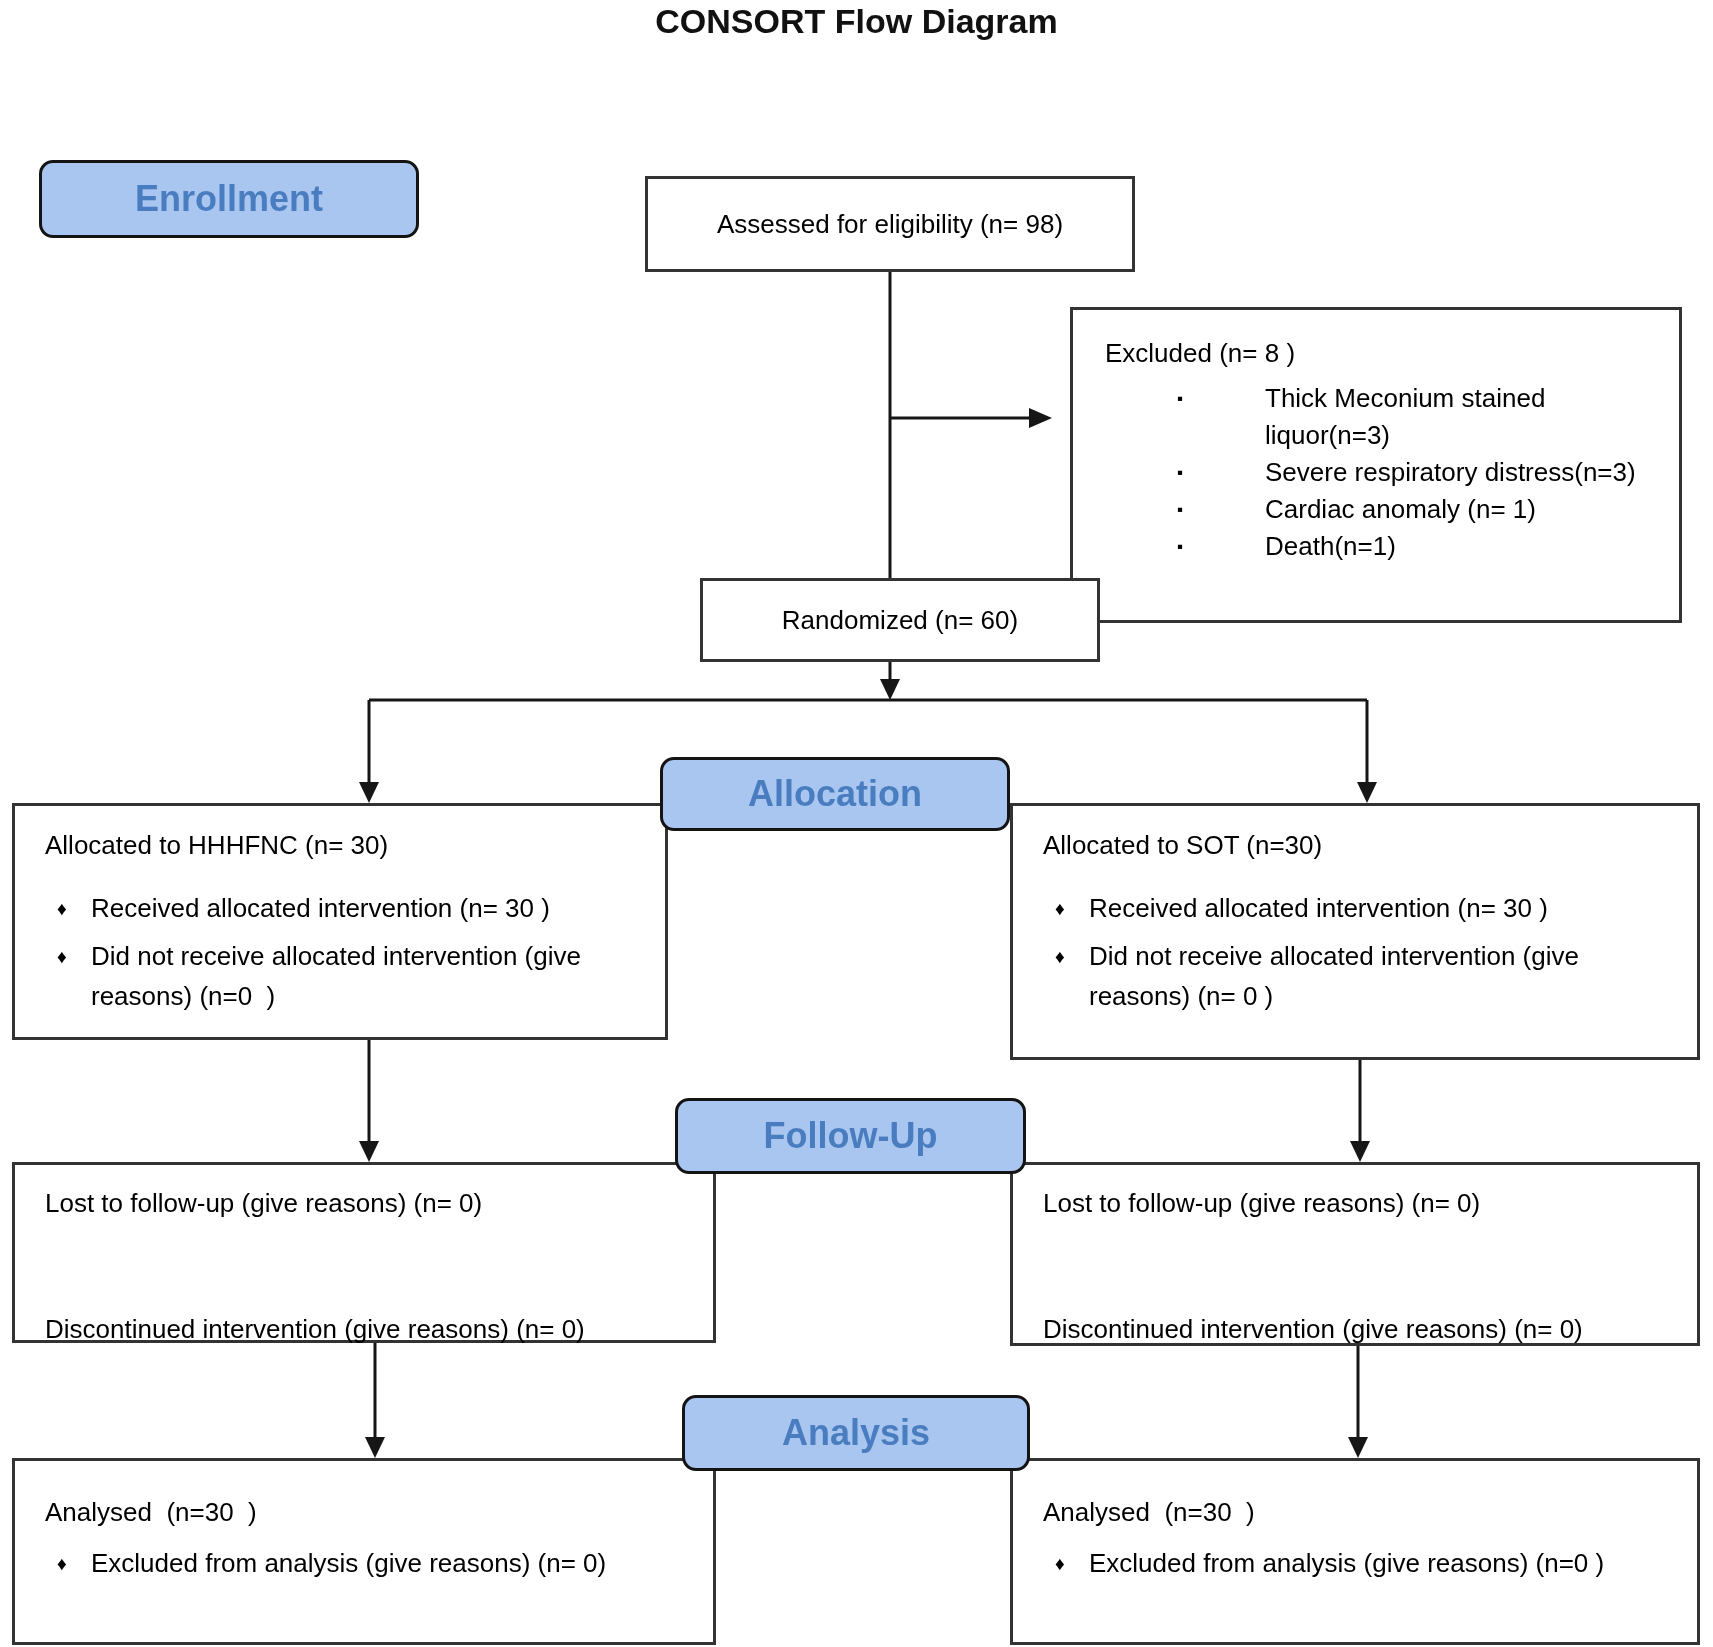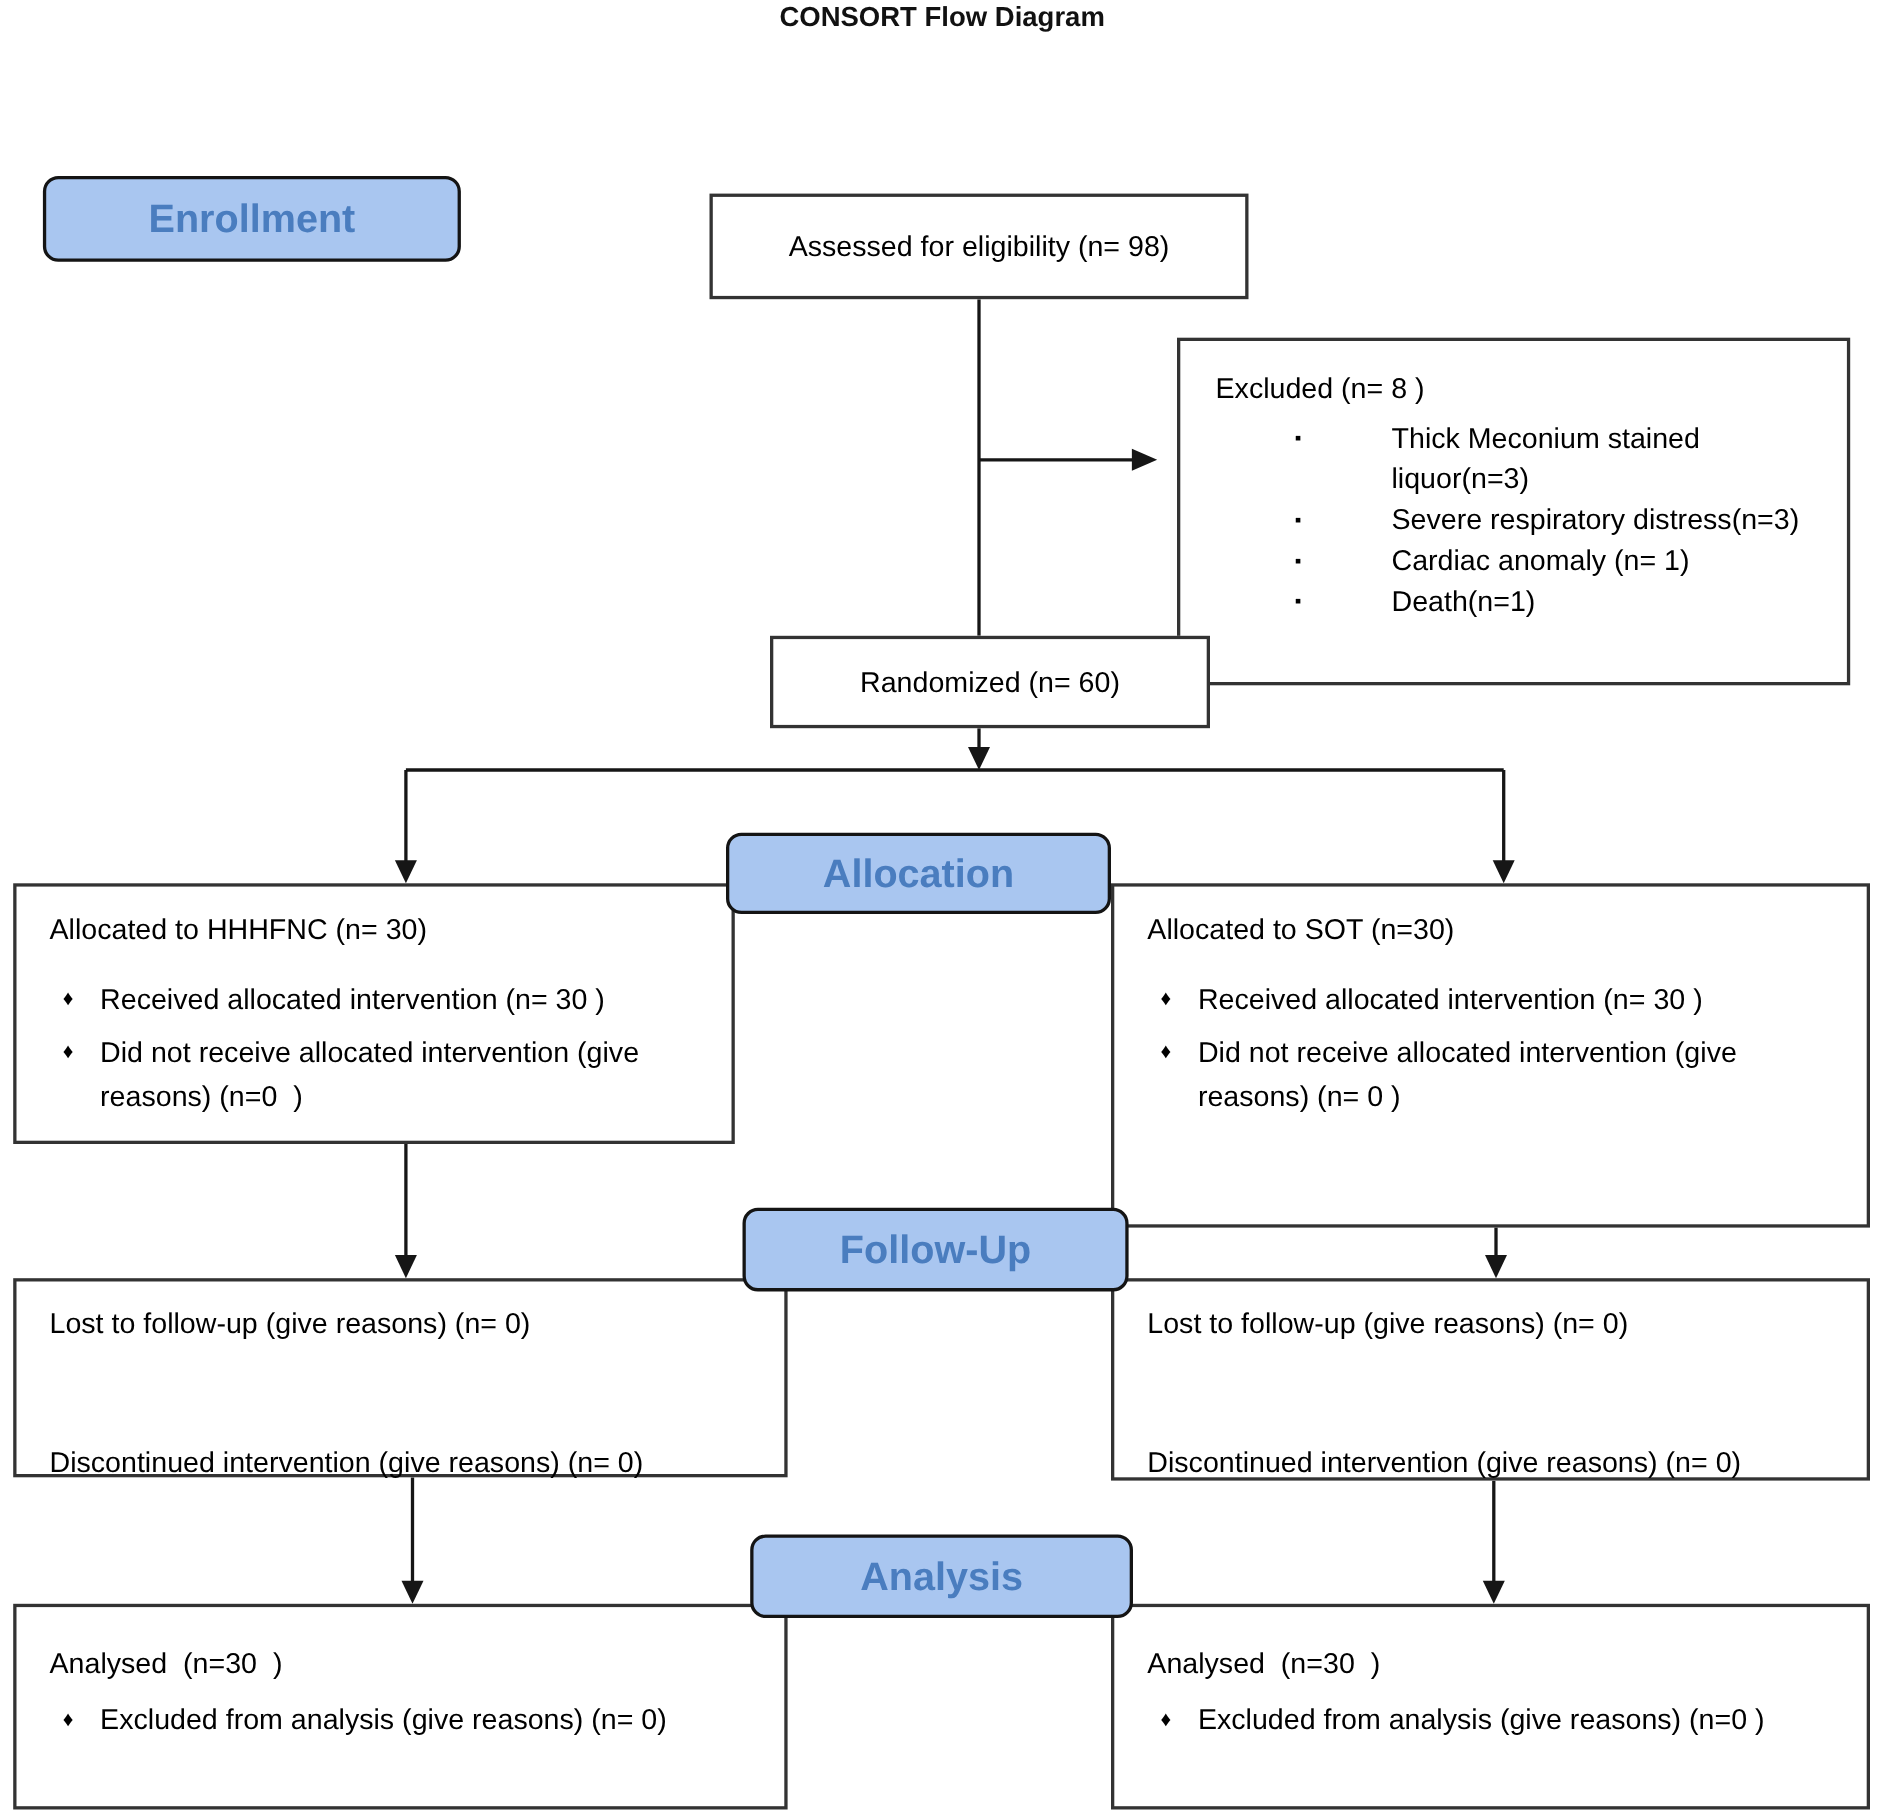--- a/index.html
+++ b/index.html
@@ -2,21 +2,21 @@
 <html><head>
 <meta charset="utf-8">
 <style>
   html,body { margin:0; padding:0; background:#ffffff; }
   .canvas {
     position:relative; width:1713px; height:1647px; background:#ffffff;
     font-family:"Liberation Sans", sans-serif; color:#000;
   }
   .title {
     position:absolute; top:2px; left:0; width:100%; text-align:center;
-    font-size:25px; font-weight:bold; color:#111;
+    font-size:34px; font-weight:bold; color:#111;
   }
   .wires { position:absolute; left:0; top:0; z-index:0; }
   .wires line { stroke:#161616; stroke-width:3; }
   .wires polygon { fill:#161616; }
   .box {
     position:absolute; background:#ffffff; border:3px solid #333;
     font-size:26px; line-height:34px; z-index:1; box-sizing:border-box;
   }
   .center-box { display:flex; align-items:center; justify-content:center; }
   .stage-label {
@@ -140,21 +140,21 @@
         <span class="dia">♦</span>
         <span class="txt">Received allocated intervention (n= 30 )</span>
       </li>
       <li>
         <span class="dia">♦</span>
         <span class="txt">Did not receive allocated intervention (give reasons) (n=0  )</span>
       </li>
     </ul>
   </div>
 
-  <div class="box pad" style="left:1010px; top:803px; width:690px; height:313px;">
+  <div class="box pad" style="left:1010px; top:803px; width:690px; height:257px;">
     <p class="alloc-title txt">Allocated to SOT (n=30)</p>
     <ul class="dia-list">
       <li>
         <span class="dia">♦</span>
         <span class="txt">Received allocated intervention (n= 30 )</span>
       </li>
       <li>
         <span class="dia">♦</span>
         <span class="txt">Did not receive allocated intervention (give reasons) (n= 0 )</span>
       </li>

